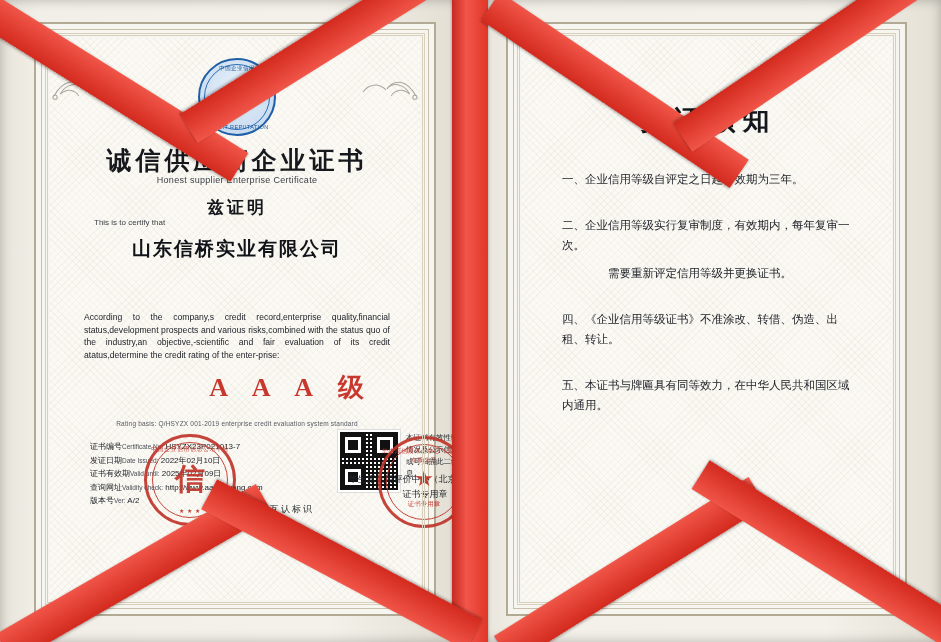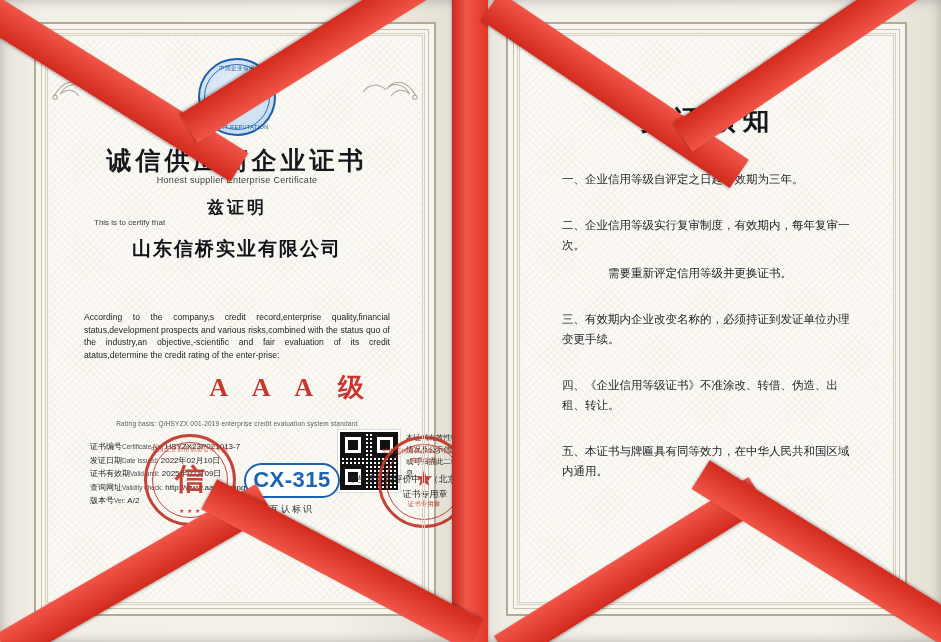--- a/index.html
+++ b/index.html
@@ -270,21 +270,20 @@
         <div class="qr-note">本证书有效性验证、跟踪评级情况及公示信息查询，请登陆或可扫描此二维码获取相关信息。</div>
 
         <div class="seal-round seal1">
           <div class="inner"></div>
           <div class="txt-top">中国企业信用信息公示平台</div>
           <div class="big">信</div>
           <div class="txt-bot">★ ★ ★</div>
         </div>
 
         <div class="cx">
-          <div class="badge">CX-315</div>
           <div class="cap">互认标识</div>
         </div>
 
         <div class="issuer">
           <div>华生原信用评价中心（北京）有限公司</div>
           <div>证书专用章</div>
         </div>
 
         <div class="seal-round seal2">
           <div class="inner"></div>
@@ -302,21 +301,20 @@
     <div class="cert-frame">
       <div class="guilloche"></div>
       <div class="rc">
         <div class="r-title">持证须知</div>
         <div class="r-list">
           <div class="r-item">一、企业信用等级自评定之日起有效期为三年。</div>
           <div>
             <div class="r-item" style="margin-bottom:0">二、企业信用等级实行复审制度，有效期内，每年复审一次。</div>
             <div class="r-sub" style="margin-bottom:26px">需要重新评定信用等级并更换证书。</div>
           </div>
-          <div class="r-item">三、有效期内企业改变名称的，必须持证到发证单位办理变更手续。</div>
           <div class="r-item">四、《企业信用等级证书》不准涂改、转借、伪造、出租、转让。</div>
           <div class="r-item">五、本证书与牌匾具有同等效力，在中华人民共和国区域内通用。</div>
         </div>
       </div>
     </div>
   </div>
 
   <div class="ribbon rb-v"></div>
   <div class="ribbon rb-d d1"></div>
   <div class="ribbon rb-d d2"></div>

